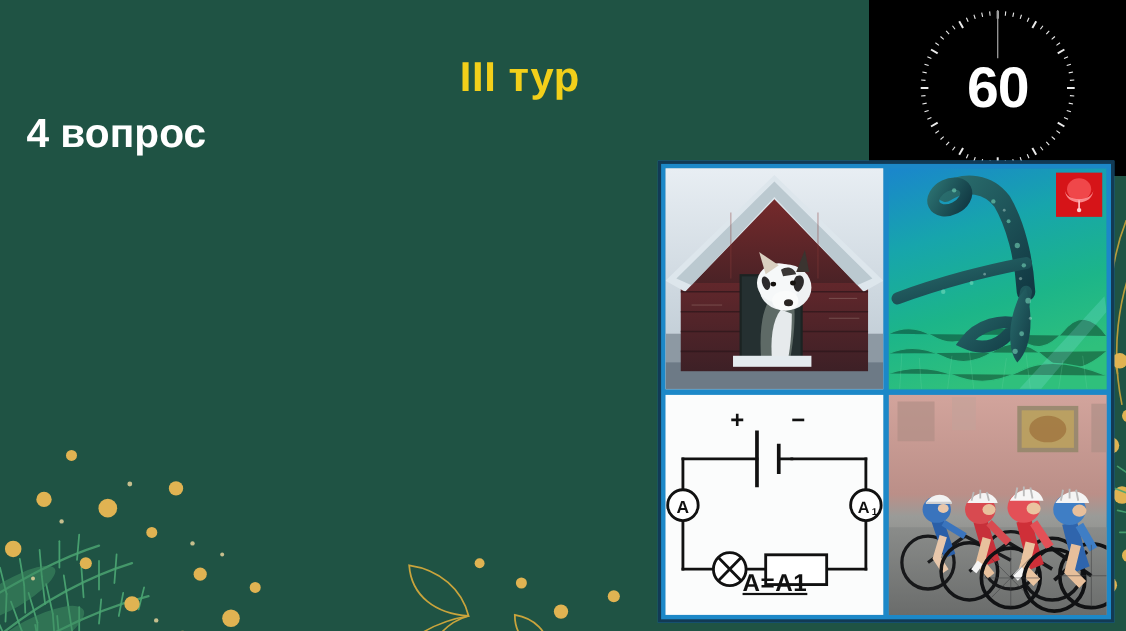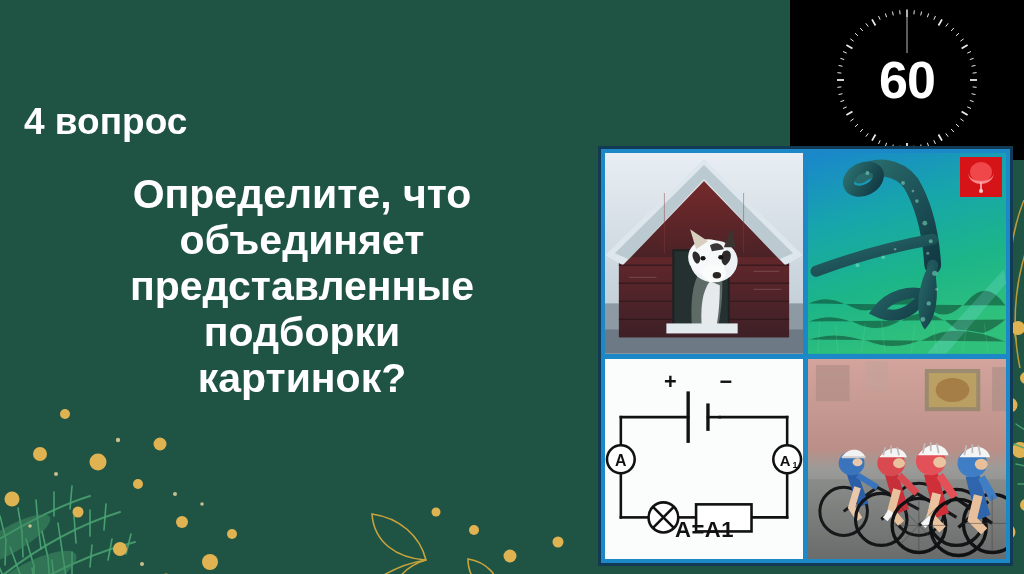--- a/index.html
+++ b/index.html
@@ -86,21 +86,21 @@
     width: 42px; height: 40px; background: #d61418;
     z-index: 6;
   }
 
   .label-overlay {
     position: absolute; font-weight: bold; color: #111;
     font-family: "Liberation Sans", sans-serif;
   }
   #circuit-label {
     left: 1px; right: 0; bottom: 16px; text-align: center;
-    font-size: 22px; letter-spacing: .5px;
+    font-size: 22px; letter-spacing: .5px; text-decoration: underline;
   }
 </style>
 </head>
 <body>
 
 <div id="slide">
 
   <svg class="deco" id="deco-bottom-left" viewBox="0 0 330 270">
     <g stroke="#44976a" stroke-width="2.1" fill="none" stroke-linecap="round">
       <path d="M10 250 C50 215 95 185 150 168"></path>
@@ -218,28 +218,24 @@
         <circle cx="52" cy="360" r="5.5"></circle>
     </g>
     <g stroke="#4aa472" stroke-width="1.5" stroke-linecap="round" opacity=".9">
       <path d="M88 236 L70 224"></path>
         <path d="M88 252 L68 244"></path>
         <path d="M88 268 L70 264"></path>
       <path d="M88 284 L72 284"></path>
     </g>
   </svg>
 
+  <div id="round-title">III тур</div>
 
   <div id="question-number">4 вопрос</div>
 
-  <div id="question-text">Определите, что
-объединяет
-представленные
-подборки
-картинок?</div>
 
   <div id="timer-panel">
     <svg id="timer-dial" width="150" height="150" viewBox="0 0 150 150">
       <g id="tick-group" stroke="#ffffff" stroke-width="1.1" opacity=".92">
           <line x1="75.00" y1="12.00" x2="75.00" y2="5.00" stroke-width="1.8"></line>
           <line x1="81.90" y1="9.36" x2="82.32" y2="5.38" stroke-width="1"></line>
           <line x1="88.72" y1="10.44" x2="89.55" y2="6.53" stroke-width="1"></line>
           <line x1="95.40" y1="12.23" x2="96.63" y2="8.43" stroke-width="1"></line>
           <line x1="101.84" y1="14.71" x2="103.47" y2="11.05" stroke-width="1"></line>
           <line x1="106.50" y1="20.44" x2="110.00" y2="14.38" stroke-width="1.8"></line>

